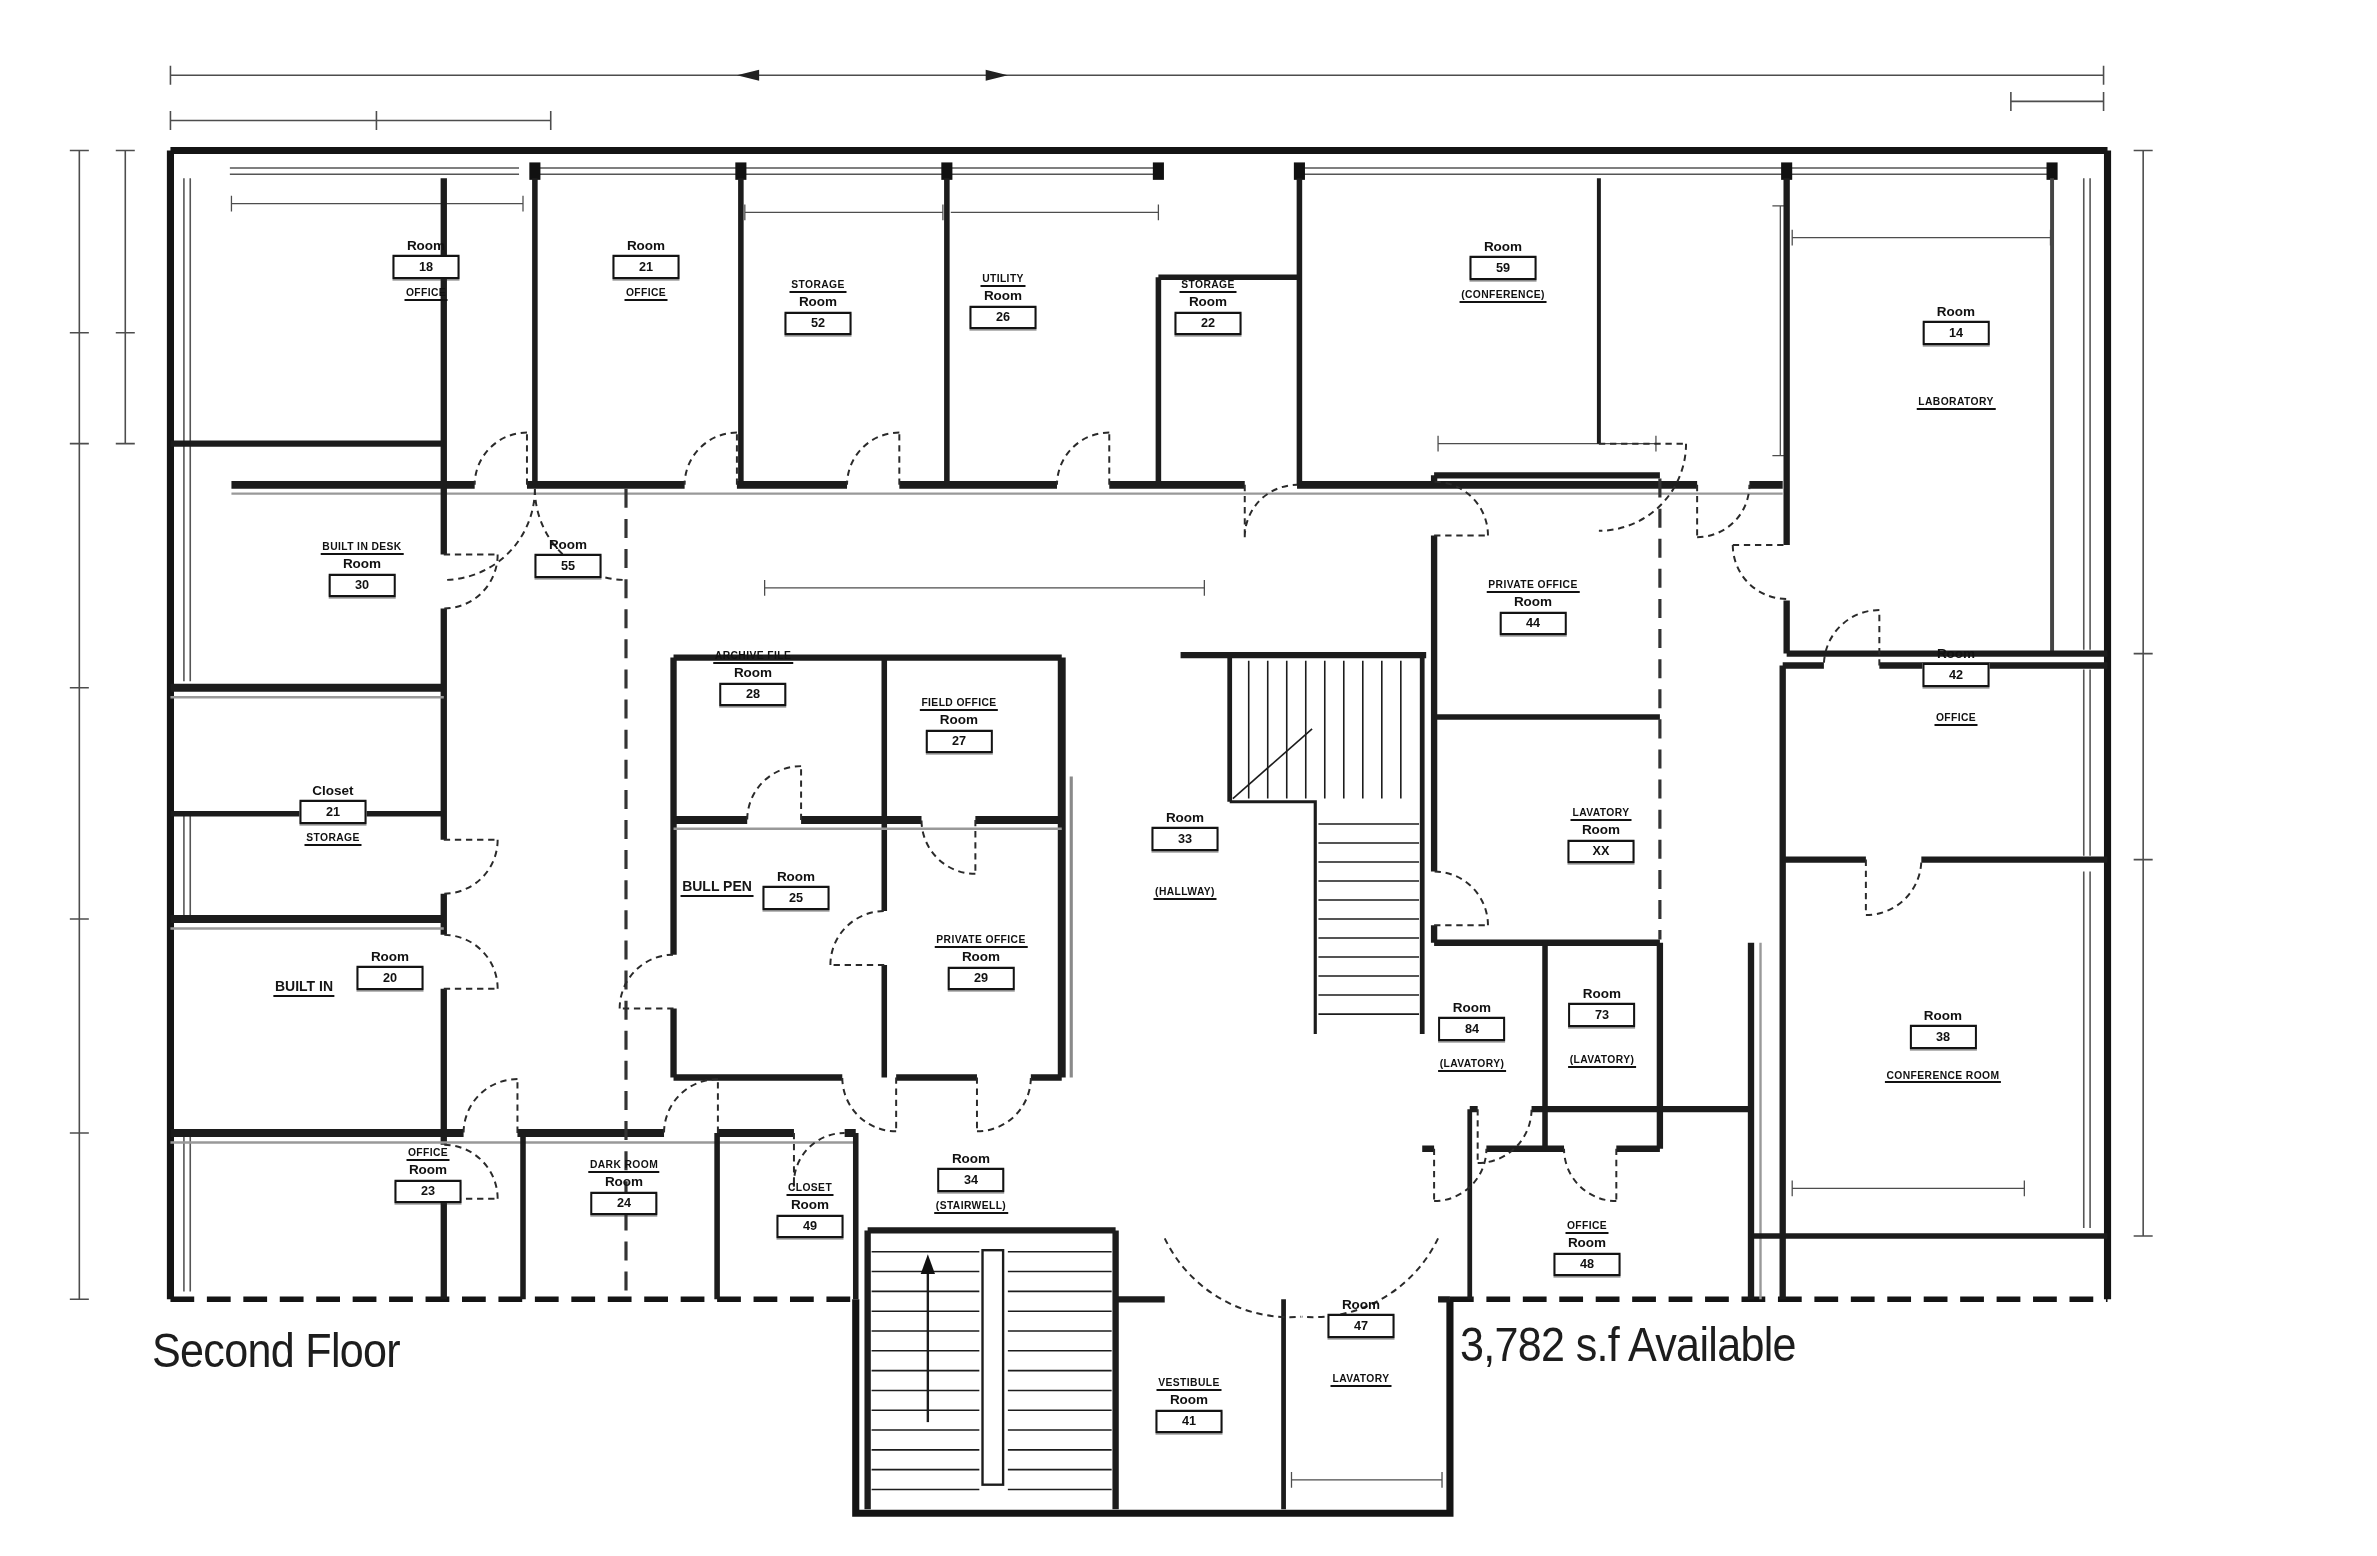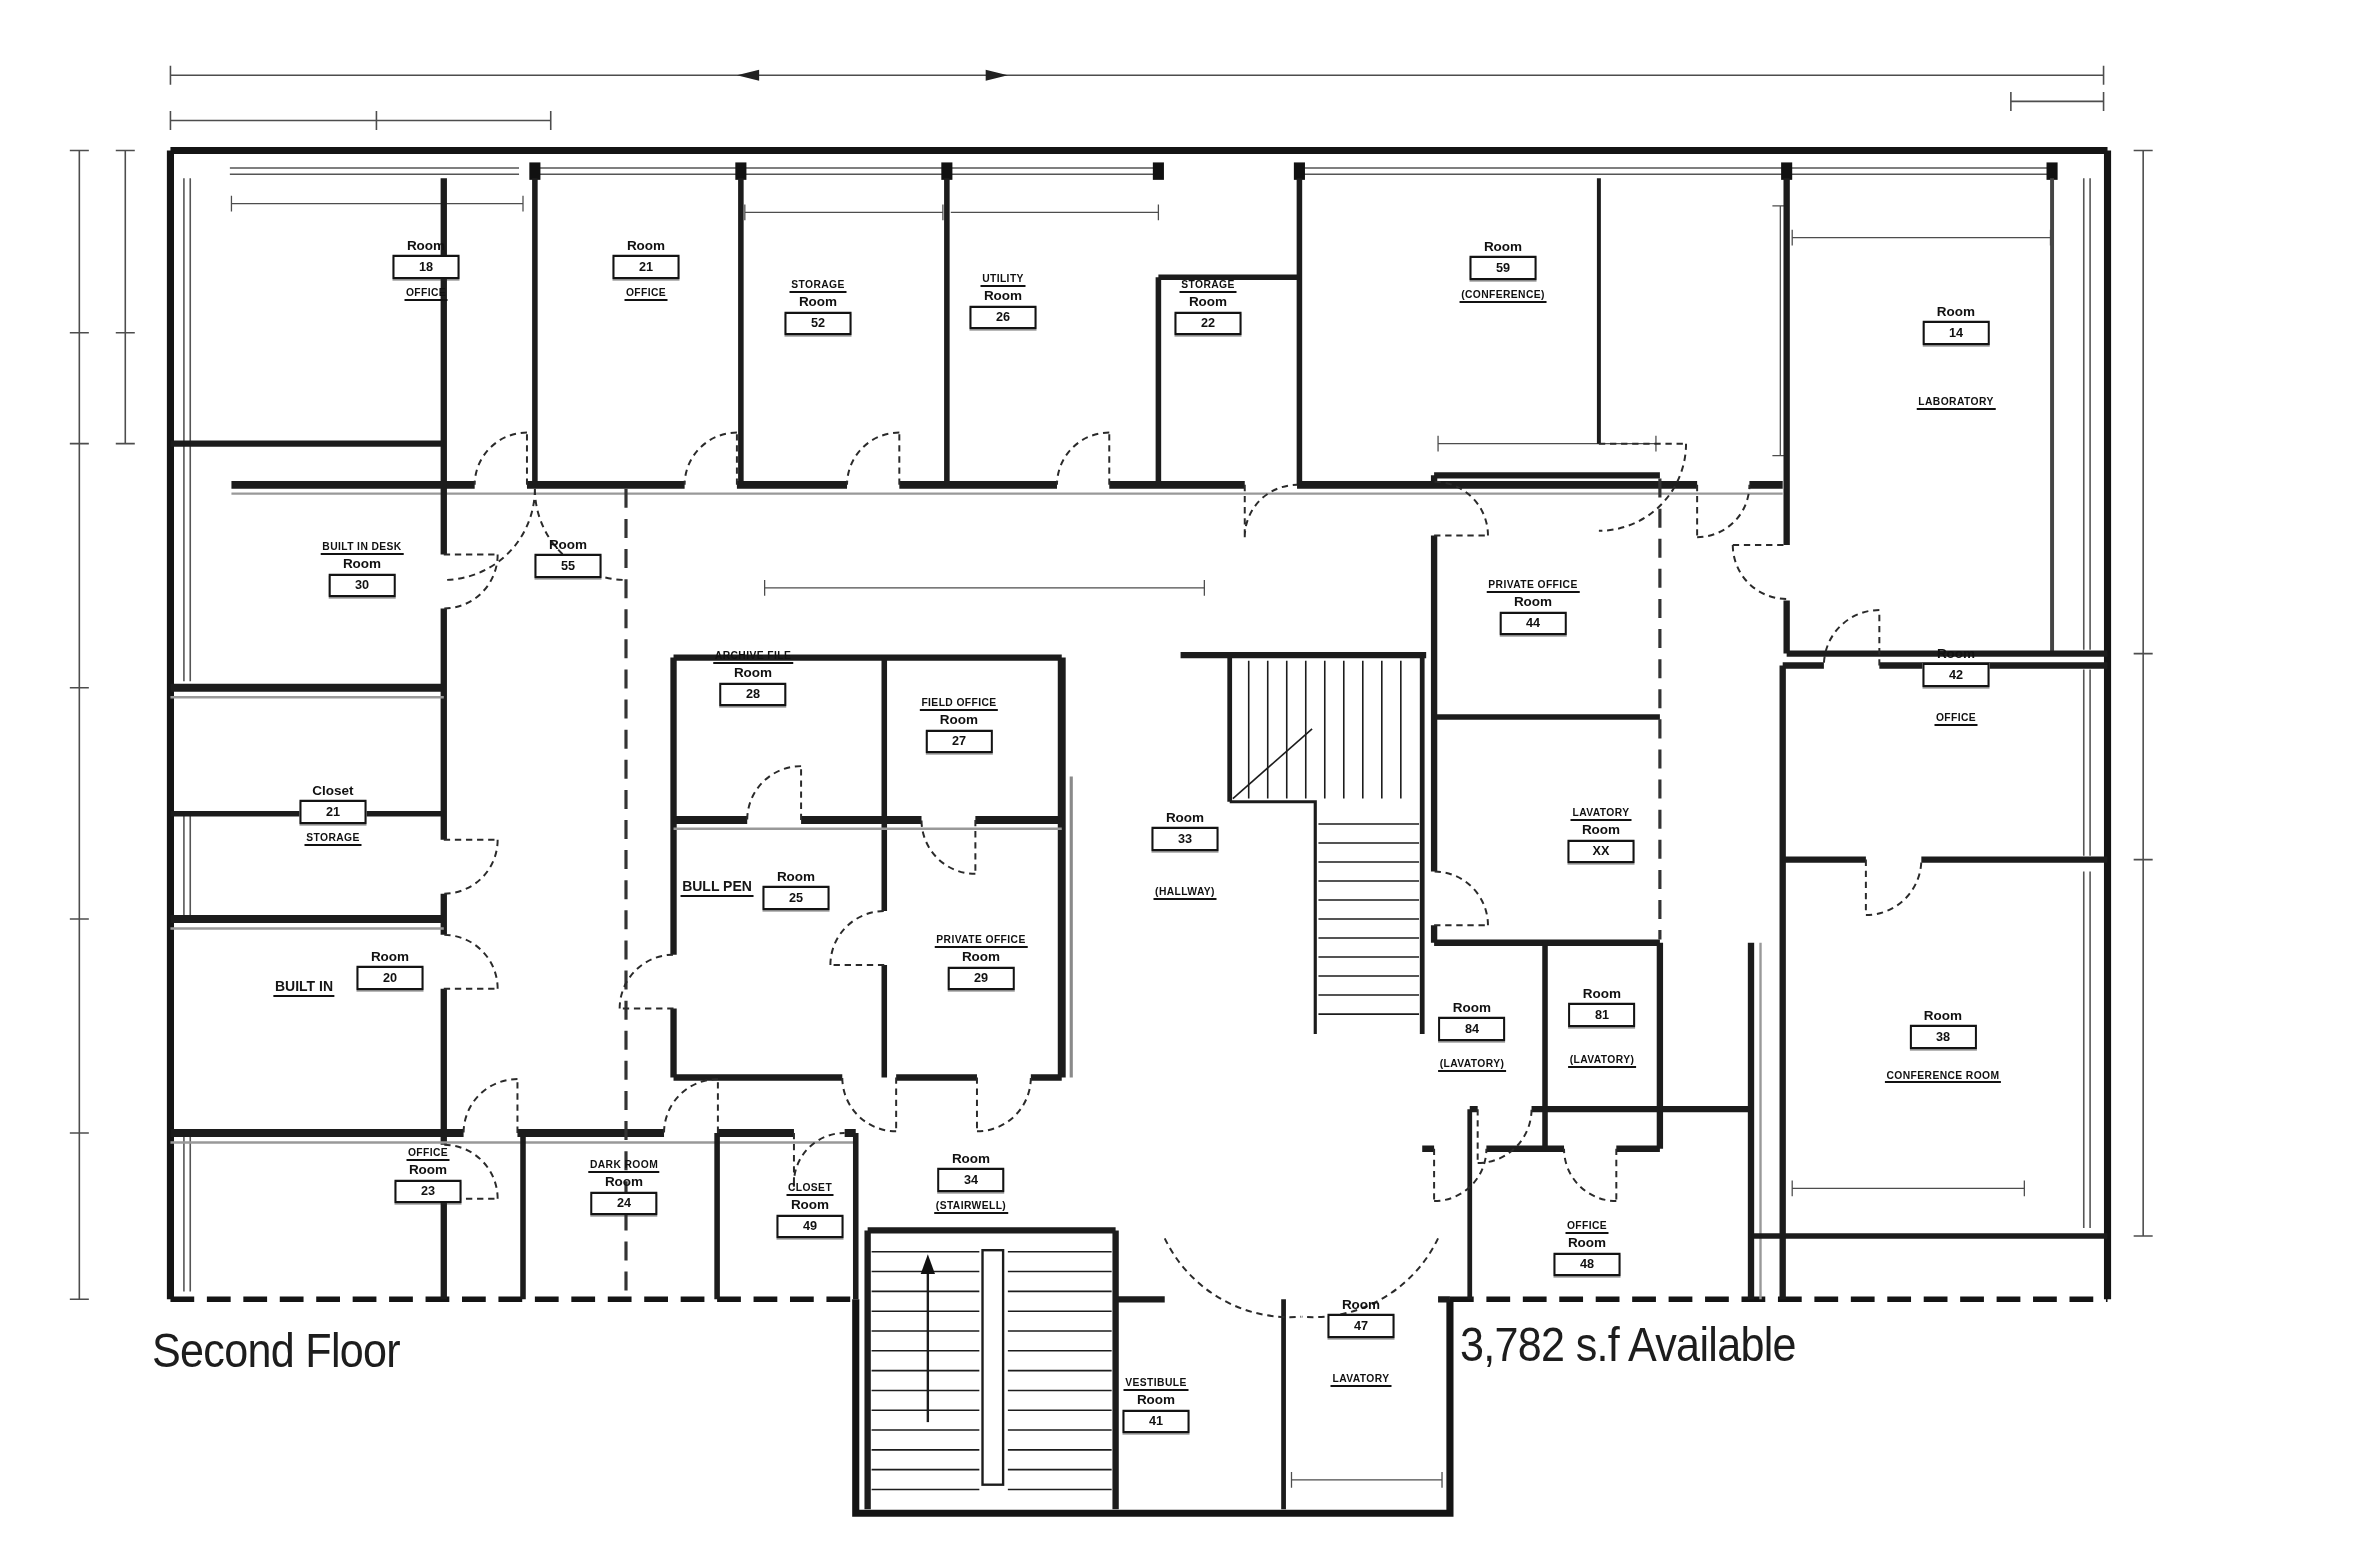--- a/index.html
+++ b/index.html
@@ -298,21 +298,21 @@
         <div class="word">Room</div>
         <div class="numbox">XX</div>
       </div>
       <div class="room-label" style="left: 1472px; top: 1000px;">
         <div class="word">Room</div>
         <div class="numbox">84</div>
         <div class="sub below" style="margin-top: 17.4px;">(LAVATORY)</div>
       </div>
       <div class="room-label" style="left: 1602px; top: 986px;">
         <div class="word">Room</div>
-        <div class="numbox">81</div>
+        <div class="numbox">73</div>
         <div class="sub below" style="margin-top: 27px;">(LAVATORY)</div>
       </div>
       <div class="room-label" style="left: 1956px; top: 646px;">
         <div class="word">Room</div>
         <div class="numbox">42</div>
         <div class="sub below" style="margin-top: 25px;">OFFICE</div>
       </div>
       <div class="room-label" style="left: 1943px; top: 1008px;">
         <div class="word">Room</div>
         <div class="numbox">38</div>
@@ -340,21 +340,21 @@
       <div class="room-label" style="left: 971px; top: 1151px;">
         <div class="word">Room</div>
         <div class="numbox">34</div>
         <div class="sub below" style="margin-top: 8px;">(STAIRWELL)</div>
       </div>
       <div class="room-label" style="left: 1587px; top: 1220px;">
         <div class="sub">OFFICE</div>
         <div class="word">Room</div>
         <div class="numbox">48</div>
       </div>
-      <div class="room-label" style="left: 1156px; top: 1377px;">
+      <div class="room-label" style="left: 1189px; top: 1377px;">
         <div class="sub">VESTIBULE</div>
         <div class="word">Room</div>
         <div class="numbox">41</div>
       </div>
       <div class="room-label" style="left: 1361px; top: 1297px;">
         <div class="word">Room</div>
         <div class="numbox">47</div>
         <div class="sub below" style="margin-top: 35px;">LAVATORY</div>
       </div>
       <div class="float-label" style="left: 717px; top: 878px;">BULL PEN</div>

